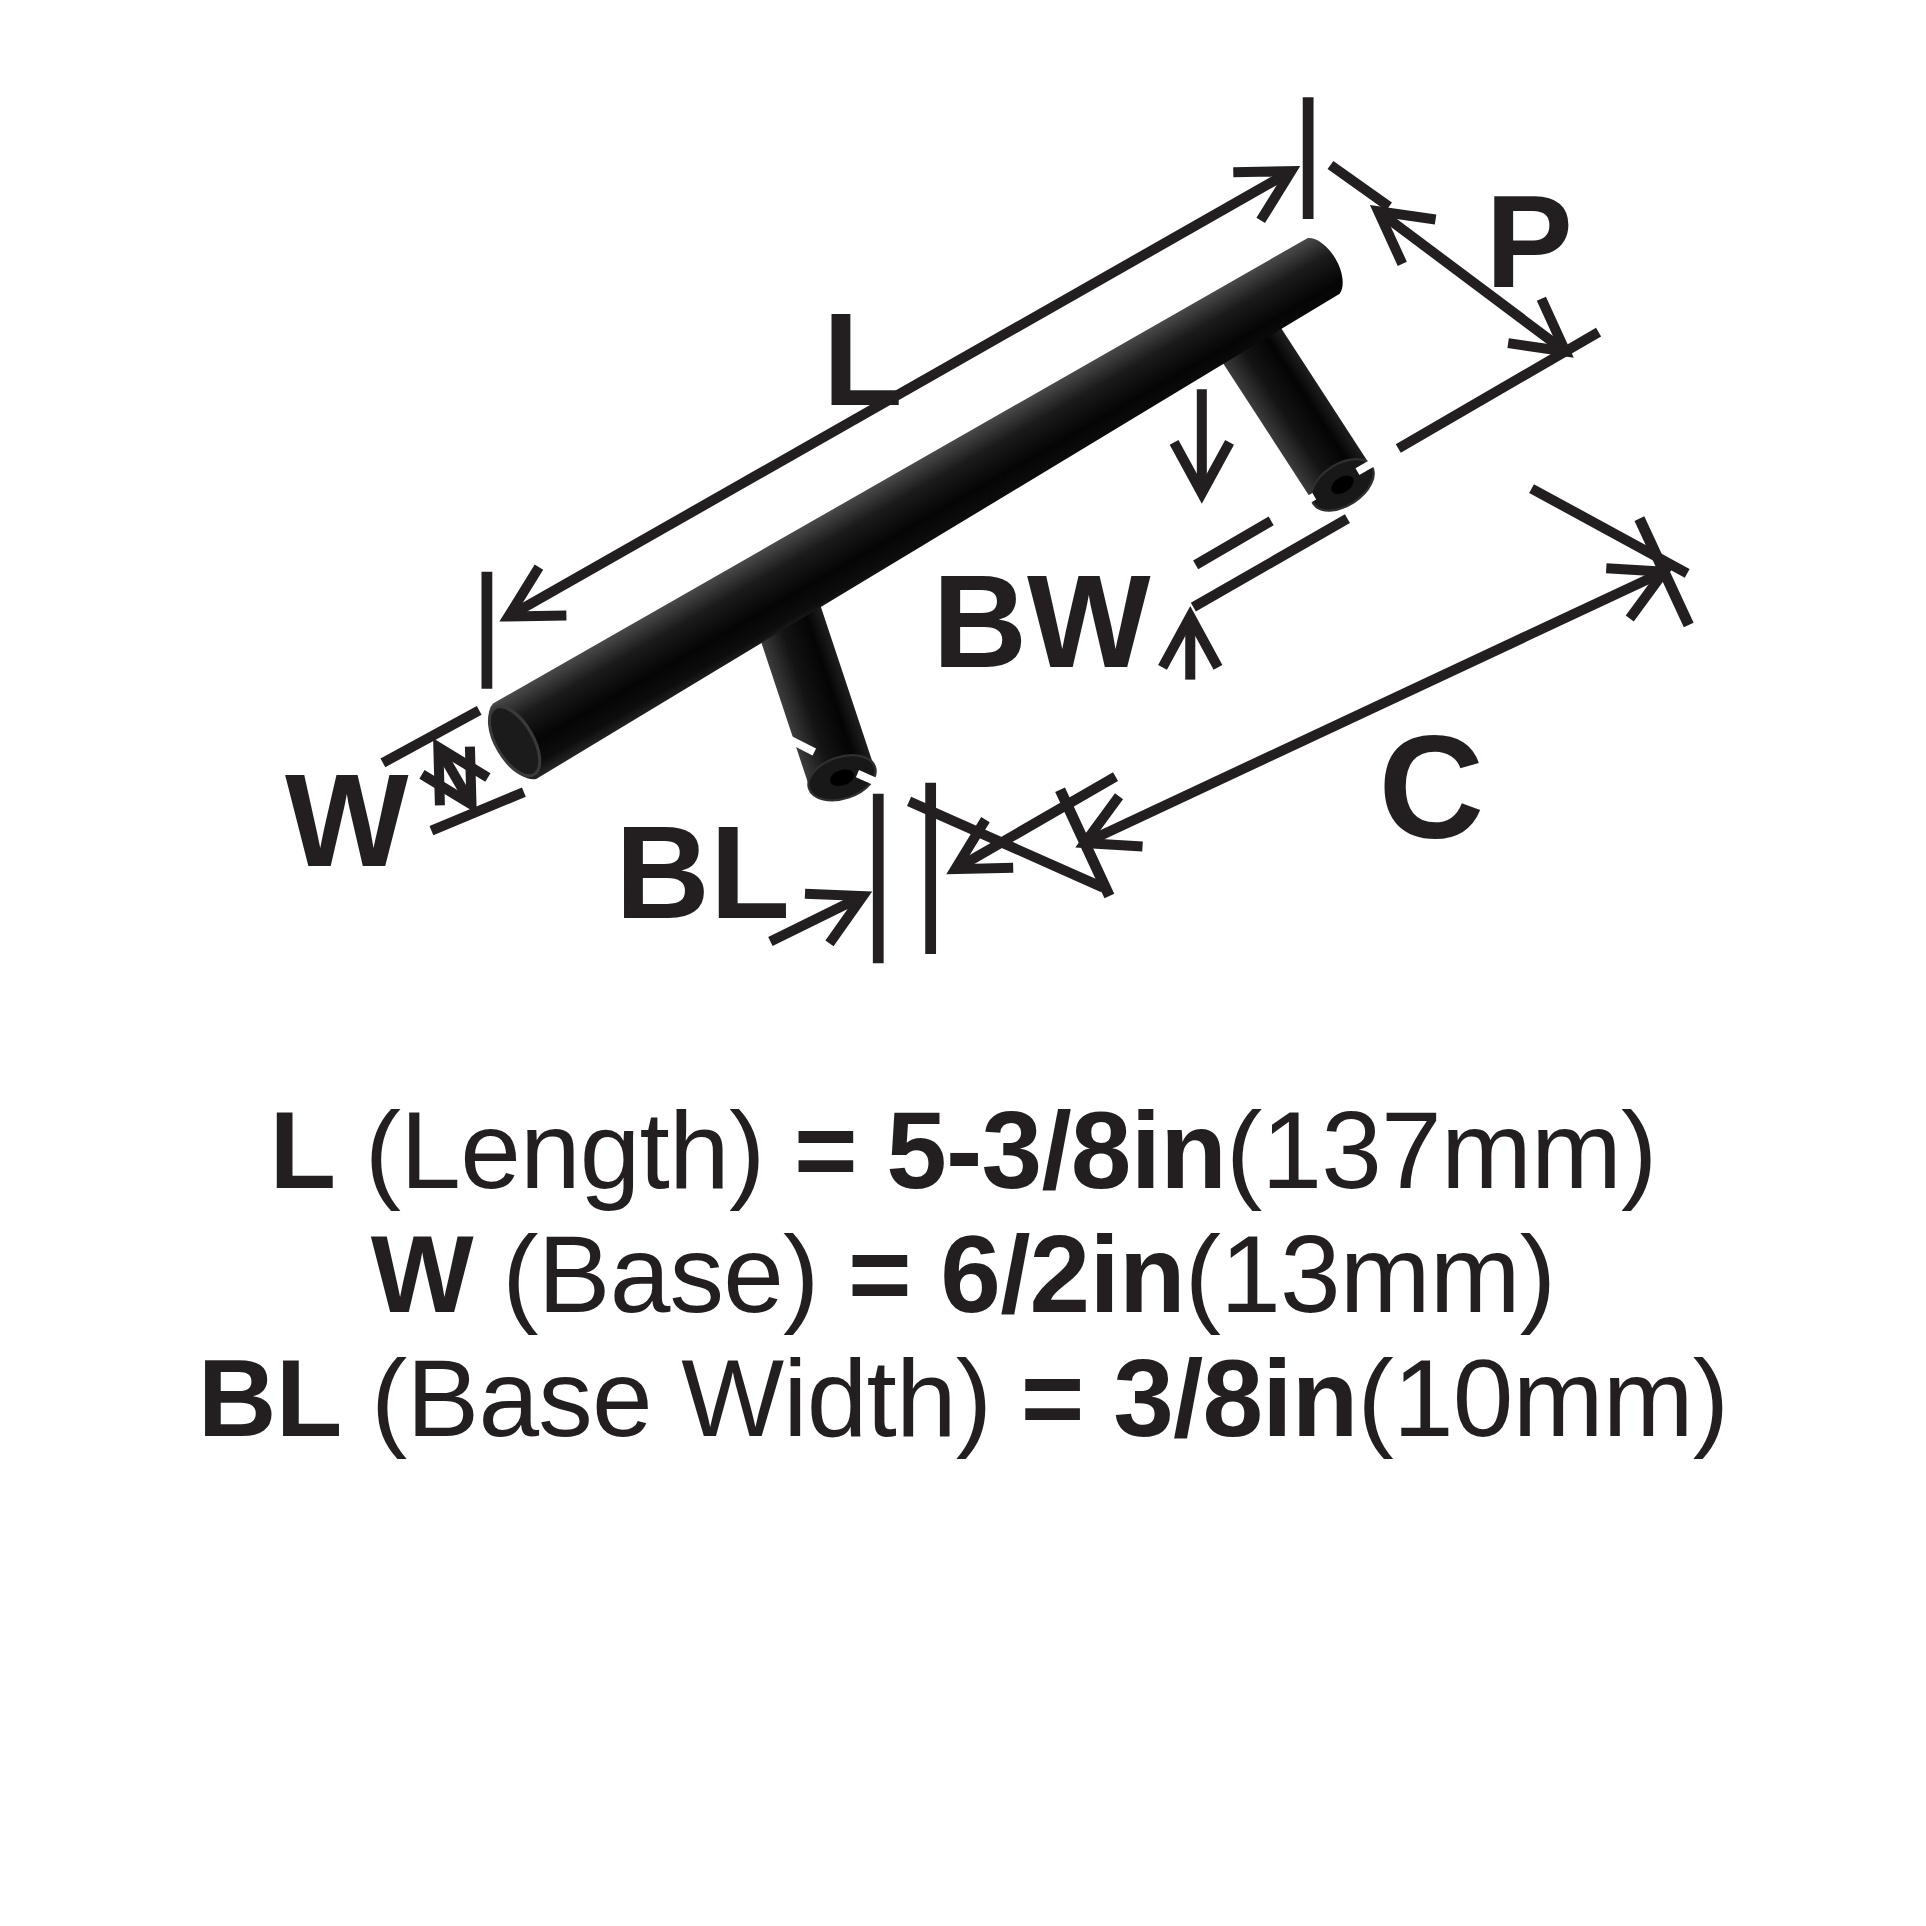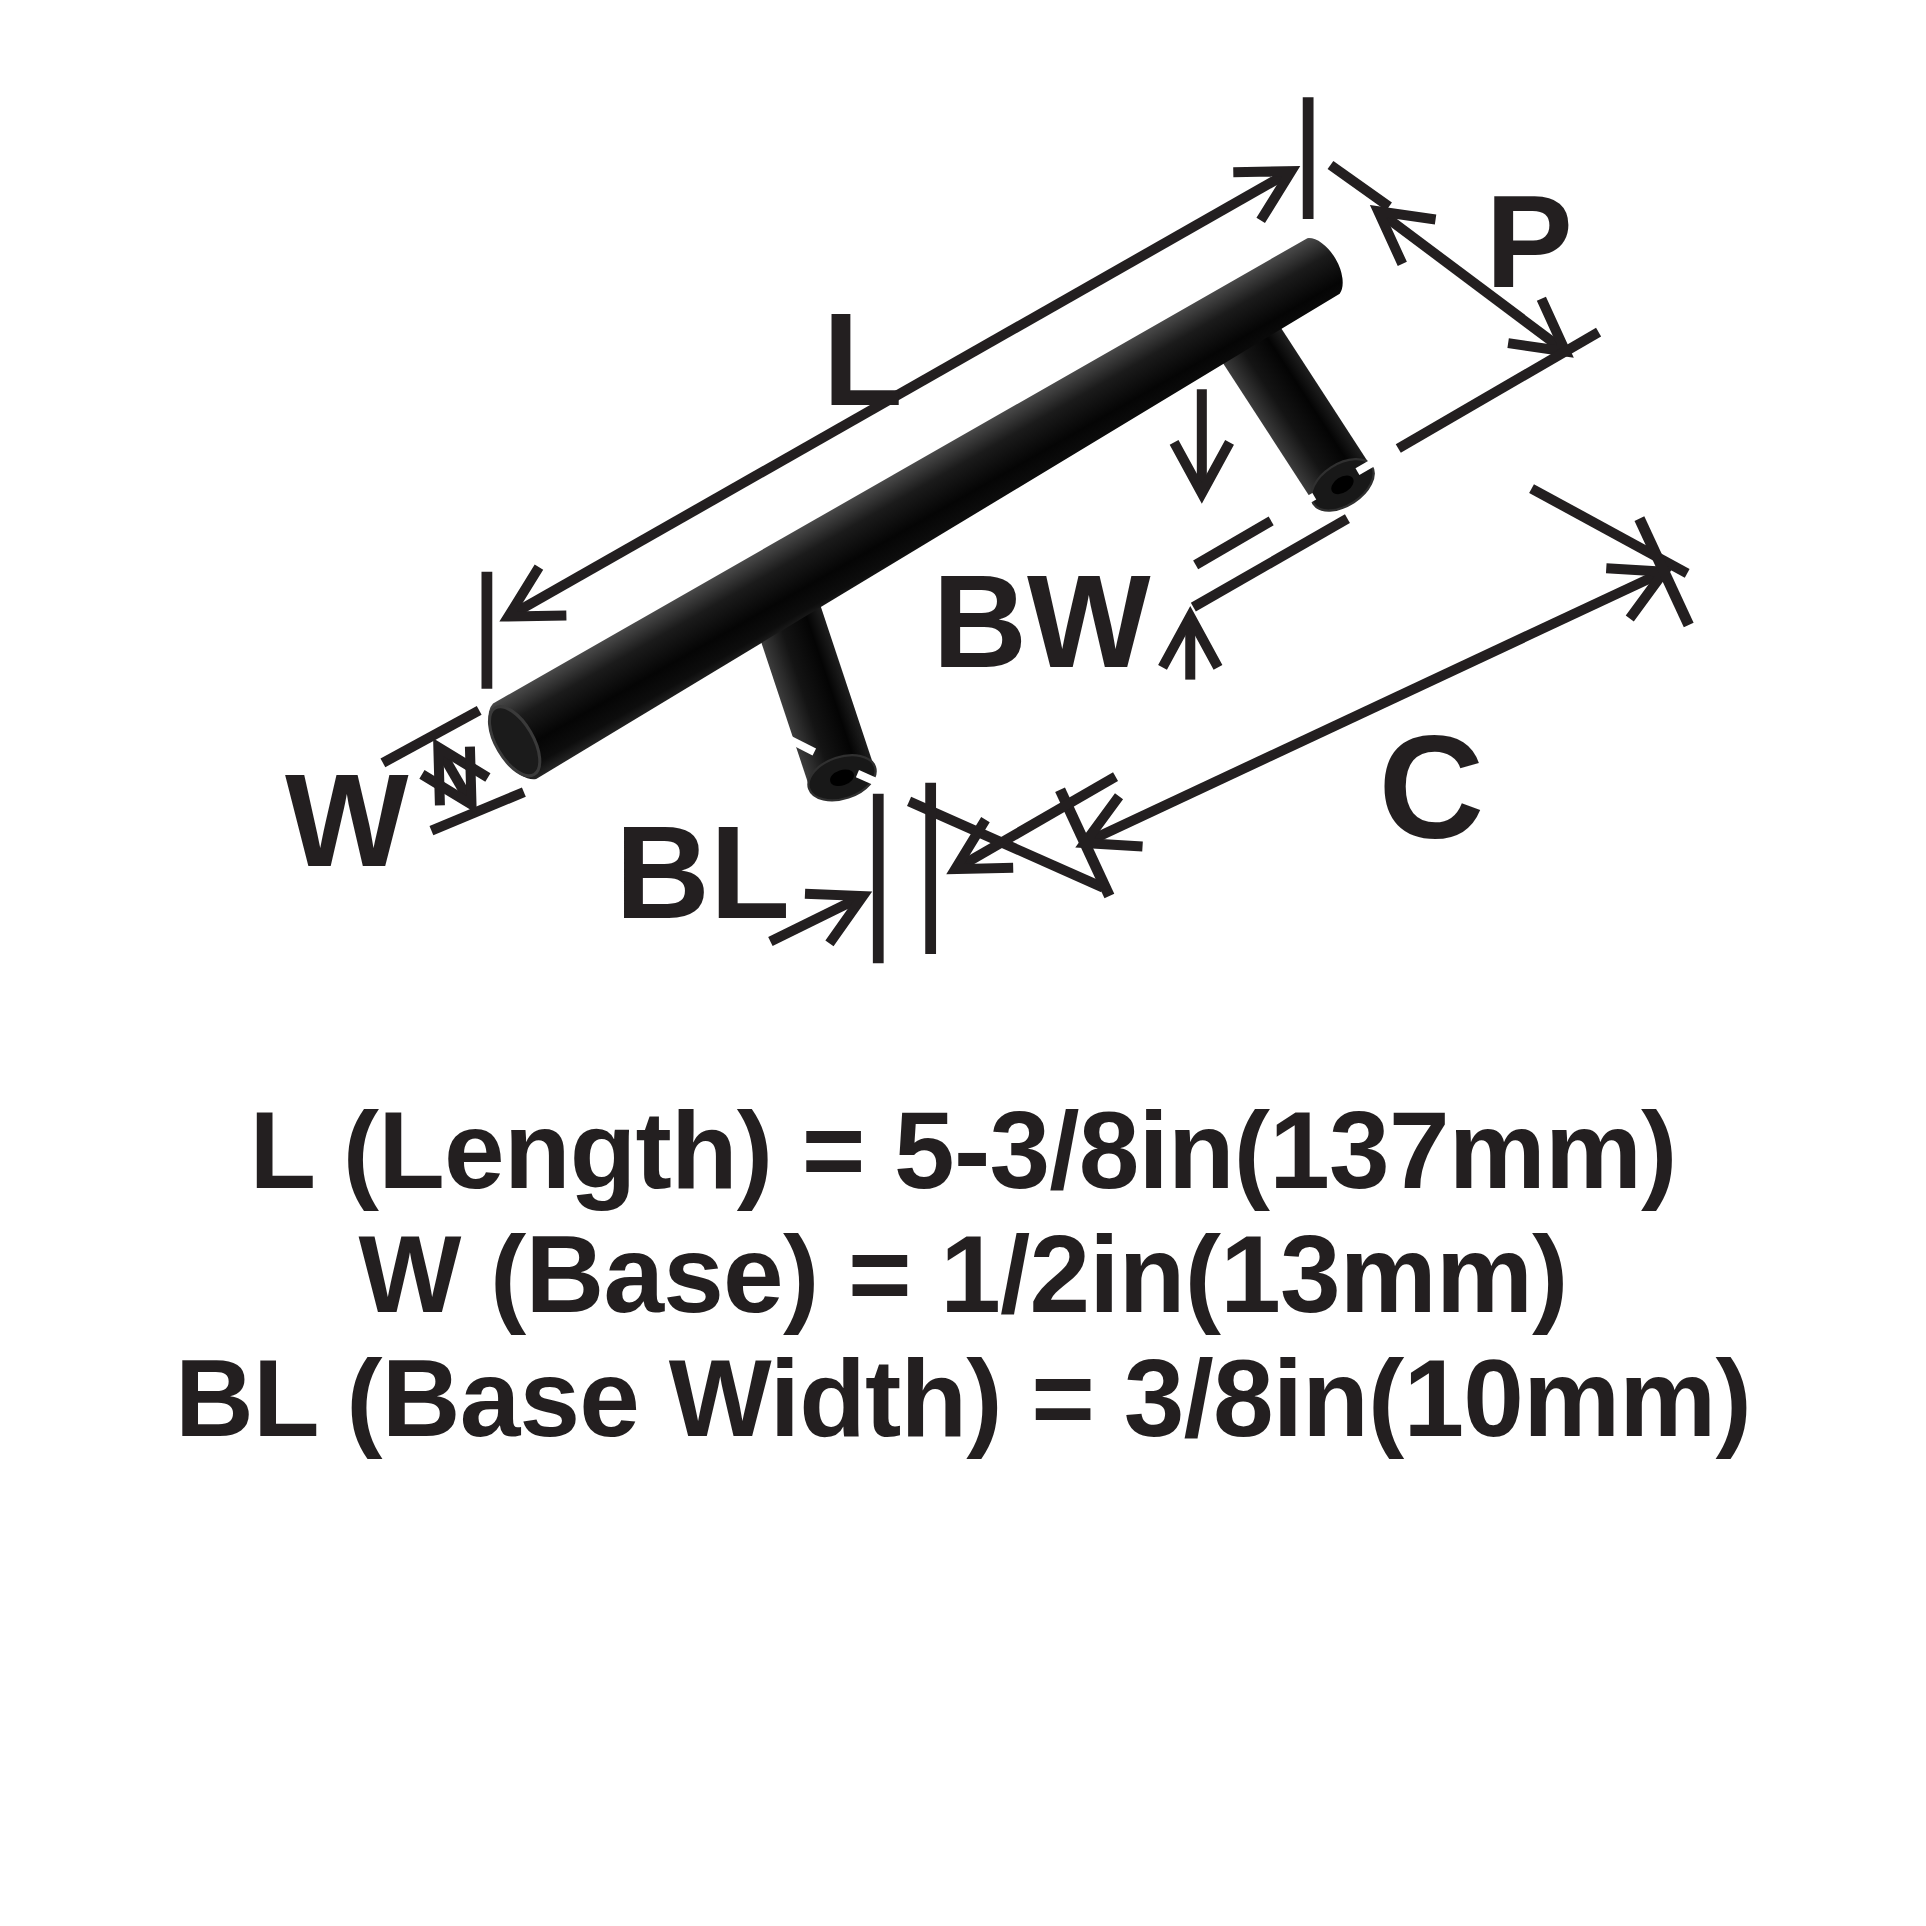--- a/index.html
+++ b/index.html
@@ -26,21 +26,21 @@
     text-align:center;
     color:#231f20;
   }
   .spec-line{
     font-size:109px;
     line-height:124px;
     white-space:pre;
     letter-spacing:-0.8px;
   }
   .spec-line .b{font-weight:bold;}
-  .spec-line .r{font-weight:bold;}
+  .spec-line .r{font-weight:normal;}
 </style>
 </head>
 <body>
 
 <div class="stage">
 
   <svg width="1926" height="1048" viewBox="0 0 2500 1360">
     <defs>
       <marker id="ah" markerUnits="userSpaceOnUse" markerWidth="170" markerHeight="100" viewBox="-85 -50 170 100" refX="0" refY="0" orient="auto-start-reverse">
         <path d="M -66,-36 L 0,0 L -66,36" fill="none" stroke="#231f20" stroke-width="13"></path>
@@ -111,18 +111,18 @@
     <text class="dim-label" x="912" y="1192" font-size="170" text-anchor="middle">BL</text>
 
     <line class="ink" x1="497" y1="990" x2="622" y2="922"></line>
     <line class="ink" x1="560" y1="1078" x2="680" y2="1028"></line>
     <line class="ink" x1="569" y1="970" x2="612" y2="1044" marker-start="url(#ah)" marker-end="url(#ah)"></line>
     <text class="dim-label" x="450" y="1124" font-size="170" text-anchor="middle">W</text>
   </svg>
 
   <div class="specs">
     <div class="spec-line"><span class="b">L</span><span class="r"> (Length) </span><span class="b">= </span><span class="b">5-3/8in</span><span class="r">(137mm)</span></div>
-    <div class="spec-line"><span class="b">W</span><span class="r"> (Base) </span><span class="b">= </span><span class="b">1/2in</span><span class="r">(13mm)</span></div>
+    <div class="spec-line"><span class="b">W</span><span class="r"> (Base) </span><span class="b">= </span><span class="b">6/2in</span><span class="r">(13mm)</span></div>
     <div class="spec-line"><span class="b">BL</span><span class="r"> (Base Width) </span><span class="b">= </span><span class="b">3/8in</span><span class="r">(10mm)</span></div>
   </div>
 
 </div>
 
 
 </body></html>

